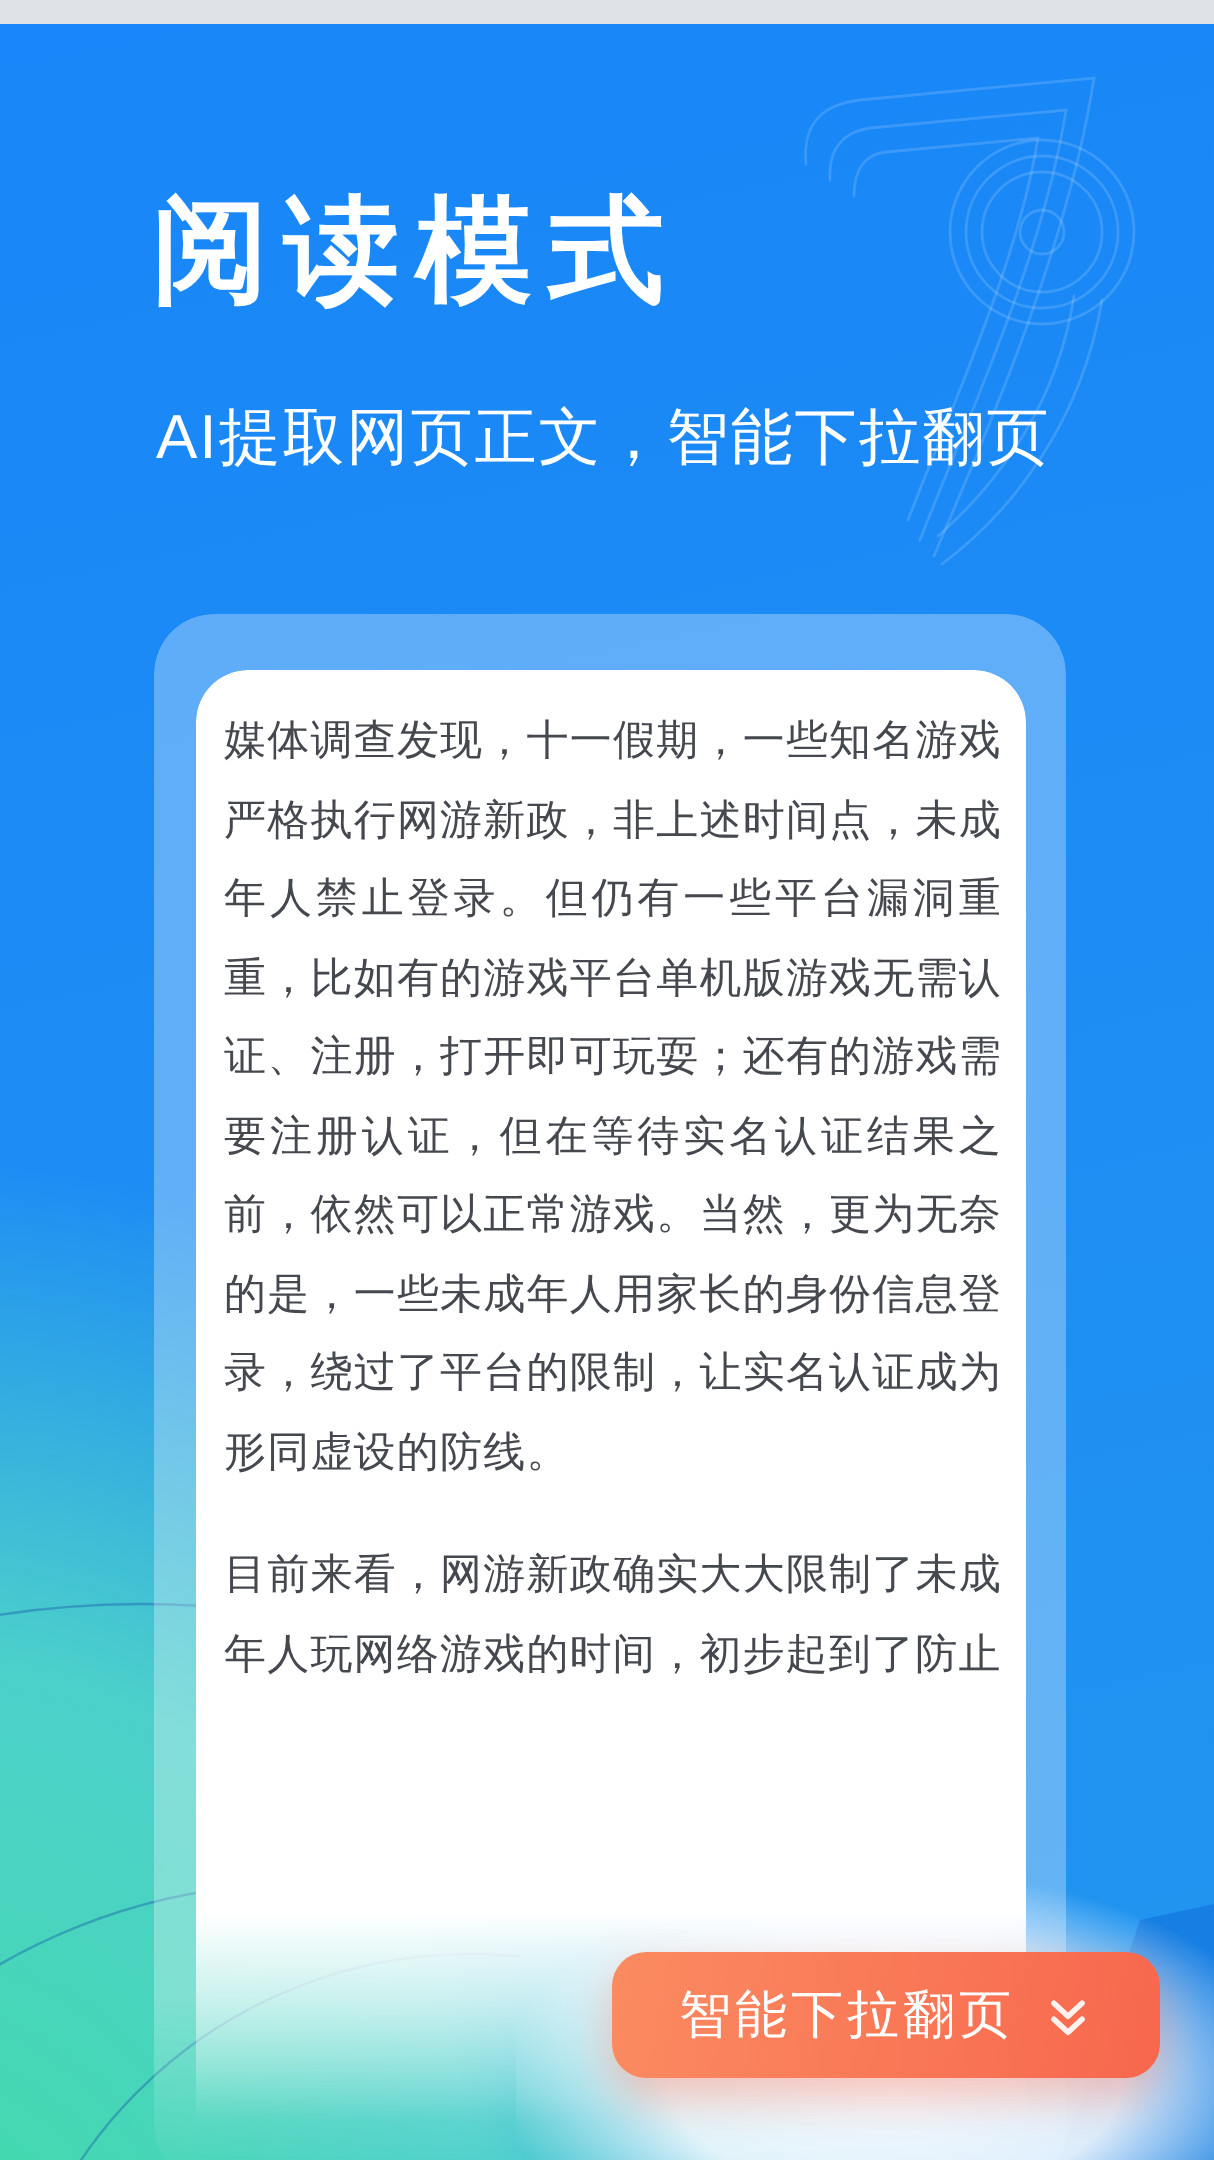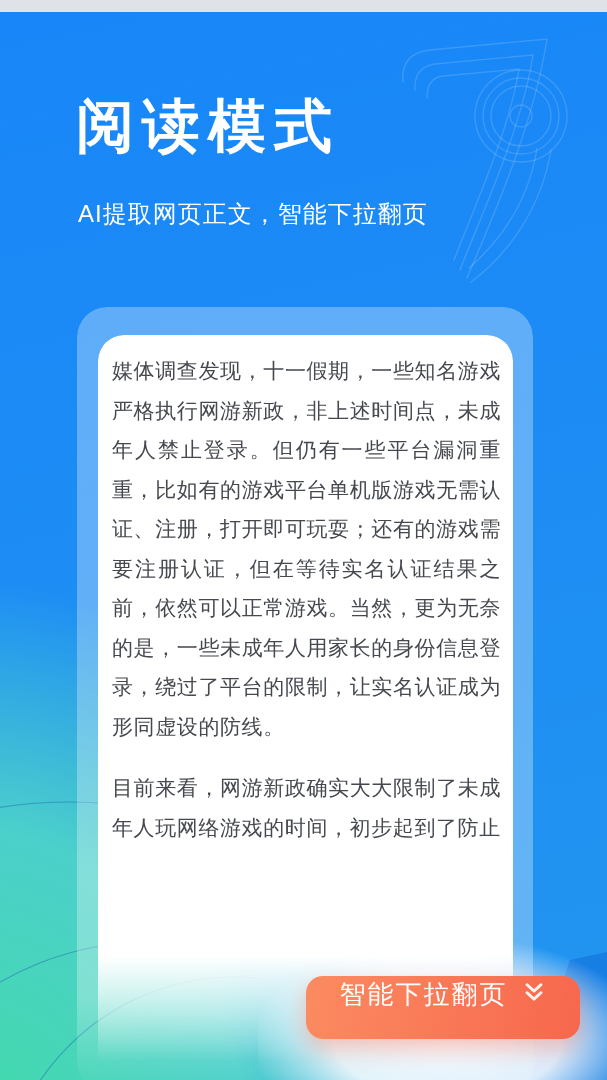--- a/index.html
+++ b/index.html
@@ -22,21 +22,21 @@
   .corner7 { position:absolute; right:0;    bottom:0; width:95px;  height:150px; z-index:1; }
 
   
   .hero-title {
     position:absolute; left:76px; top:82px; z-index:2;
     font-size:58px; font-weight:800; color:#ffffff;
     letter-spacing:8px; line-height:1.1; white-space:nowrap;
   }
   .hero-subtitle {
     position:absolute; left:78px; top:186px; z-index:2;
-    font-size:24px; color:#ffffff; letter-spacing:1px; white-space:nowrap;
+    font-size:31px; color:#ffffff; letter-spacing:1px; white-space:nowrap;
   }
 
   
   .card-back {
     position:absolute; left:77px; top:295px; width:456px; height:785px;
     background:rgba(255,255,255,0.30);
     border-radius:30px; z-index:2;
     -webkit-mask-image:linear-gradient(to bottom, #000 88%, transparent 100%);
             mask-image:linear-gradient(to bottom, #000 88%, transparent 100%);
   }
@@ -65,21 +65,21 @@
   }
 
   
   .pull-btn {
     position:absolute; left:306px; top:964px; width:274px; height:63px; z-index:6;
     border:none; outline:none; cursor:pointer;
     border-radius:17px;
     background:linear-gradient(100deg, #fb8b61 0%, #f7674d 100%);
     box-shadow:0 10px 22px rgba(247,103,77,0.38);
     color:#ffffff;
-    display:flex; justify-content:center; gap:13px;
+    display:flex; align-items:center; justify-content:center; gap:13px;
     font-family:inherit; font-size:26px; letter-spacing:2px;
   }
   .pull-btn .chev { width:26px; height:26px; margin-top:2px; }
 </style>
 </head>
 <body>
 
 <div class="screen">
 
   <svg class="wm" viewBox="0 0 232 275" fill="none" stroke="rgba(255,255,255,0.15)" stroke-width="1.4" stroke-linecap="round">

